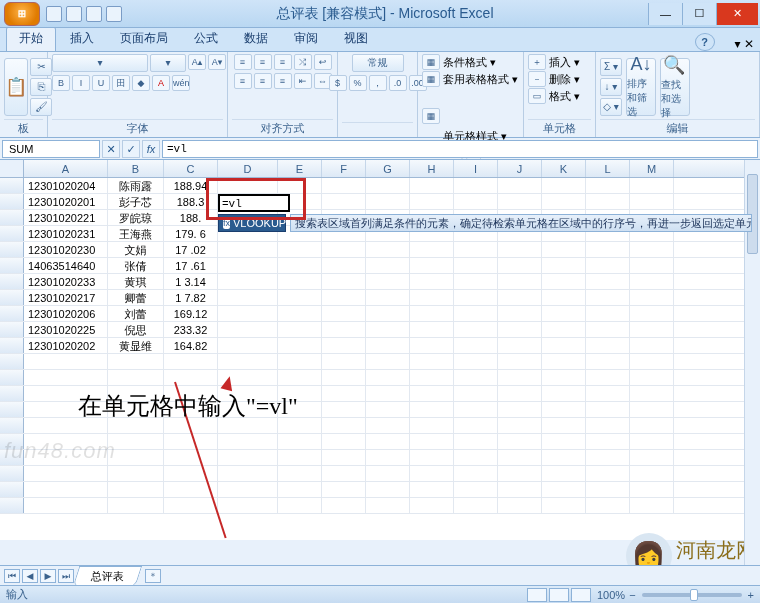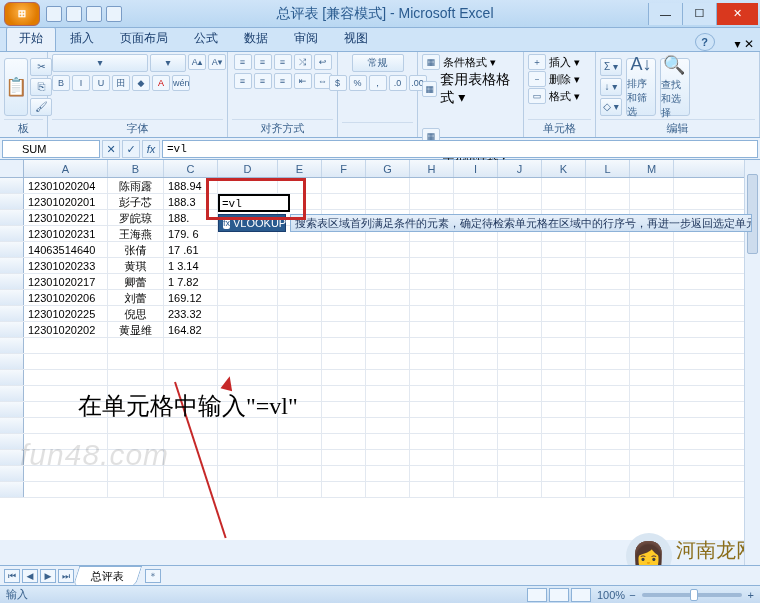--- a/index.html
+++ b/index.html
@@ -31,36 +31,36 @@
   .bigbtn { width: 30px; height: 58px; border: 1px solid #b8cde4; border-radius: 3px; background: linear-gradient(#f7fbff, #dcebf9); display: flex; flex-direction: column; align-items: center; justify-content: center; font-size: 10px; color: #3b628d; gap: 2px; }
   .bigbtn .glyph { font-size: 18px; }
   .small-stack { display: flex; flex-direction: column; gap: 2px; }
   .smallbtn { width: 22px; height: 18px; border: 1px solid #b8cde4; border-radius: 2px; background: linear-gradient(#f7fbff,#dcebf9); font-size: 10px; color: #3b628d; text-align: center; line-height: 16px; }
   .drop { width: 52px; height: 18px;}
   .row-icons { display: flex; gap: 2px; }
   .mini { width: 18px; height: 16px; border: 1px solid #b8cde4; background: #f0f7fe; border-radius: 2px; font-size: 9px; text-align: center; line-height: 14px; color: #3b628d; }
 
   
   .formulabar { height: 22px; background: #e8f1fb; display: flex; align-items: center; border-bottom: 1px solid #8db2d8; padding: 1px 2px; gap: 2px; }
-  .namebox { width: 98px; height: 18px; background: #fff; border: 1px solid #8db2d8; font-size: 11px; padding-left: 19px; line-height: 16px; }
+  .namebox { width: 98px; height: 18px; background: #fff; border: 1px solid #8db2d8; font-size: 11px; padding-left: 6px; line-height: 16px; }
   .fb-btn { width: 18px; height: 18px; border: 1px solid #b8cde4; background: #eaf3fc; text-align: center; font-size: 11px; line-height: 16px; color: #2a5b8f; }
   .formula-input { flex: 1; height: 18px; background: #fff; border: 1px solid #8db2d8; font-size: 11px; padding-left: 4px; line-height: 16px; font-family: "Courier New", monospace; }
 
   
   .grid { position: relative; background: #fff; height: 380px; overflow: hidden; }
   .colheads { display: flex; height: 18px; background: linear-gradient(#f5f9fd,#dde9f6); border-bottom: 1px solid #9fb9d6; }
   .corner { width: 24px; border-right: 1px solid #9fb9d6; background: #e8f1fb; }
   .ch { border-right: 1px solid #c5d6e9; text-align: center; font-size: 11px; color: #3b628d; line-height: 18px; }
   .w-a { width: 84px; } .w-b { width: 56px; } .w-c { width: 54px; } .w-d { width: 60px; }
   .w-std { width: 44px; }
   .rowline { display: flex; height: 16px; border-bottom: 1px solid #e2e8f0; }
   .rh { width: 24px; background: linear-gradient(#f5f9fd,#dde9f6); border-right: 1px solid #9fb9d6; font-size: 10px; text-align: center; color: #3b628d; line-height: 16px; }
   .cell { border-right: 1px solid #e2e8f0; font-size: 11px; padding: 0 4px; line-height: 16px; overflow: hidden; white-space: nowrap; color: #000; }
   .cell.center { text-align: center; }
-  .cell.num { text-align: left; font-family: Arial; }
+  .cell.num { text-align: center; font-family: Arial; }
 
   
   .active-edit { position: absolute; left: 218px; top: 34px; width: 72px; height: 18px; border: 2px solid #000; background: #fff; font-family: "Courier New", monospace; font-size: 11px; padding-left: 2px; line-height: 16px; z-index: 5; }
   .highlight-box { position: absolute; left: 206px; top: 18px; width: 100px; height: 42px; border: 3px solid #c62828; z-index: 6; pointer-events: none; }
 
   
   .fn-drop { position: absolute; left: 218px; top: 54px; width: 68px; height: 18px; background: #2a5b8f; color: #fff; border: 1px solid #1a3e6e; font-size: 11px; padding-left: 4px; line-height: 16px; display: flex; align-items: center; gap: 3px; z-index: 5;}
   .fn-drop .fx { width: 12px; height: 12px; background: #fff; color: #2a5b8f; font-size: 9px; text-align: center; line-height: 12px; border-radius: 2px; }
   .fn-tip { position: absolute; left: 290px; top: 54px; right: 8px; height: 18px; background: linear-gradient(#e7f0fa,#cfe0f2); border: 1px solid #8db2d8; font-size: 11px; color: #1a3158; padding-left: 4px; line-height: 16px; overflow: hidden; white-space: nowrap; z-index: 5; }
 
@@ -76,21 +76,21 @@
   .sheettab span { display: inline-block; transform: skewX(18deg); }
 
   
   .statusbar { position: absolute; left: 0; bottom: 0; right: 0; height: 18px; background: linear-gradient(#dcebf9,#c6dbf1); border-top: 1px solid #8db2d8; display: flex; align-items: center; padding: 0 6px; font-size: 11px; color: #3b628d; }
   .statusbar .sp { flex: 1; }
   .view-btn { width: 20px; height: 14px; border: 1px solid #8db2d8; margin-left: 2px; background: #f0f7fe; }
   .zoom-slider { width: 100px; height: 4px; background: #9fb9d6; margin: 0 6px; position: relative; border-radius: 2px; }
   .zoom-slider .thumb { position: absolute; left: 48px; top: -4px; width: 8px; height: 12px; background: #fff; border: 1px solid #8db2d8; border-radius: 2px; }
 
   
-  .wm1 { position: absolute; left: 20px; top: 438px; color: rgba(0,0,0,0.12); font-size: 30px; font-style: italic; letter-spacing: 1px; }
+  .wm1 { position: absolute; left: 4px; top: 438px; color: rgba(0,0,0,0.12); font-size: 22px; font-style: italic; letter-spacing: 1px; }
   .wm2 { position: absolute; right: 4px; bottom: 24px; color: #aa8; font-size: 18px; font-family: "KaiTi","SimSun"; display: flex; align-items: center; gap: 4px; }
   .wm2 .logo { width: 46px; height: 46px; border-radius: 50%; background: #d9e6f2; display: flex; align-items: center; justify-content: center; font-size: 28px; }
 
   .scroll-v { position: absolute; right: 0; top: 160px; bottom: 38px; width: 16px; background: #e8f1fb; border-left: 1px solid #c5d6e9; }
   .scroll-v .thumb { position: absolute; top: 14px; left: 2px; right: 2px; height: 80px; background: #cddced; border: 1px solid #9fb9d6; border-radius: 2px; }
 </style>
 </head>
 <body>
 
 <div class="titlebar">
@@ -195,21 +195,21 @@
   </div>
 
   <div class="group" style="width:106px;">
     <div class="body" style="flex-direction:column;align-items:flex-start;gap:1px;">
       <div style="display:flex;align-items:center;gap:3px;">
           <span class="mini">▦</span>
           <span style="font-size:11px;">条件格式 ▾</span>
         </div>
       <div style="display:flex;align-items:center;gap:3px;">
           <span class="mini">▦</span>
-          <span style="font-size:14px;">套用表格格式 ▾</span>
+          <span style="font-size:11px;">套用表格格式 ▾</span>
         </div>
       <div style="display:flex;align-items:center;gap:3px;">
           <span class="mini">▦</span>
           <span style="font-size:11px;margin-top:41px;">单元格样式 ▾</span>
         </div>
     </div>
     <div class="label">样式</div>
   </div>
 
   <div class="group" style="width:72px;">
@@ -337,20 +337,36 @@
         <div class="cell w-std"></div>
         <div class="cell w-std"></div>
         <div class="cell w-std"></div>
         <div class="cell w-std"></div>
         <div class="cell w-std"></div>
         <div class="cell w-std"></div>
         <div class="cell w-std"></div>
       </div>
       <div class="rowline">
         <div class="rh"></div>
+        <div class="cell w-a">12301020230</div>
+        <div class="cell w-b center">文娟</div>
+        <div class="cell w-c num">17 .02</div>
+        <div class="cell w-d"></div>
+        <div class="cell w-std"></div>
+        <div class="cell w-std"></div>
+        <div class="cell w-std"></div>
+        <div class="cell w-std"></div>
+        <div class="cell w-std"></div>
+        <div class="cell w-std"></div>
+        <div class="cell w-std"></div>
+        <div class="cell w-std"></div>
+        <div class="cell w-std"></div>
+      </div>
+      <div class="rowline">
+        <div class="rh"></div>
         <div class="cell w-a">14063514640</div>
         <div class="cell w-b center">张倩</div>
         <div class="cell w-c num">17 .61</div>
         <div class="cell w-d"></div>
         <div class="cell w-std"></div>
         <div class="cell w-std"></div>
         <div class="cell w-std"></div>
         <div class="cell w-std"></div>
         <div class="cell w-std"></div>
         <div class="cell w-std"></div>

